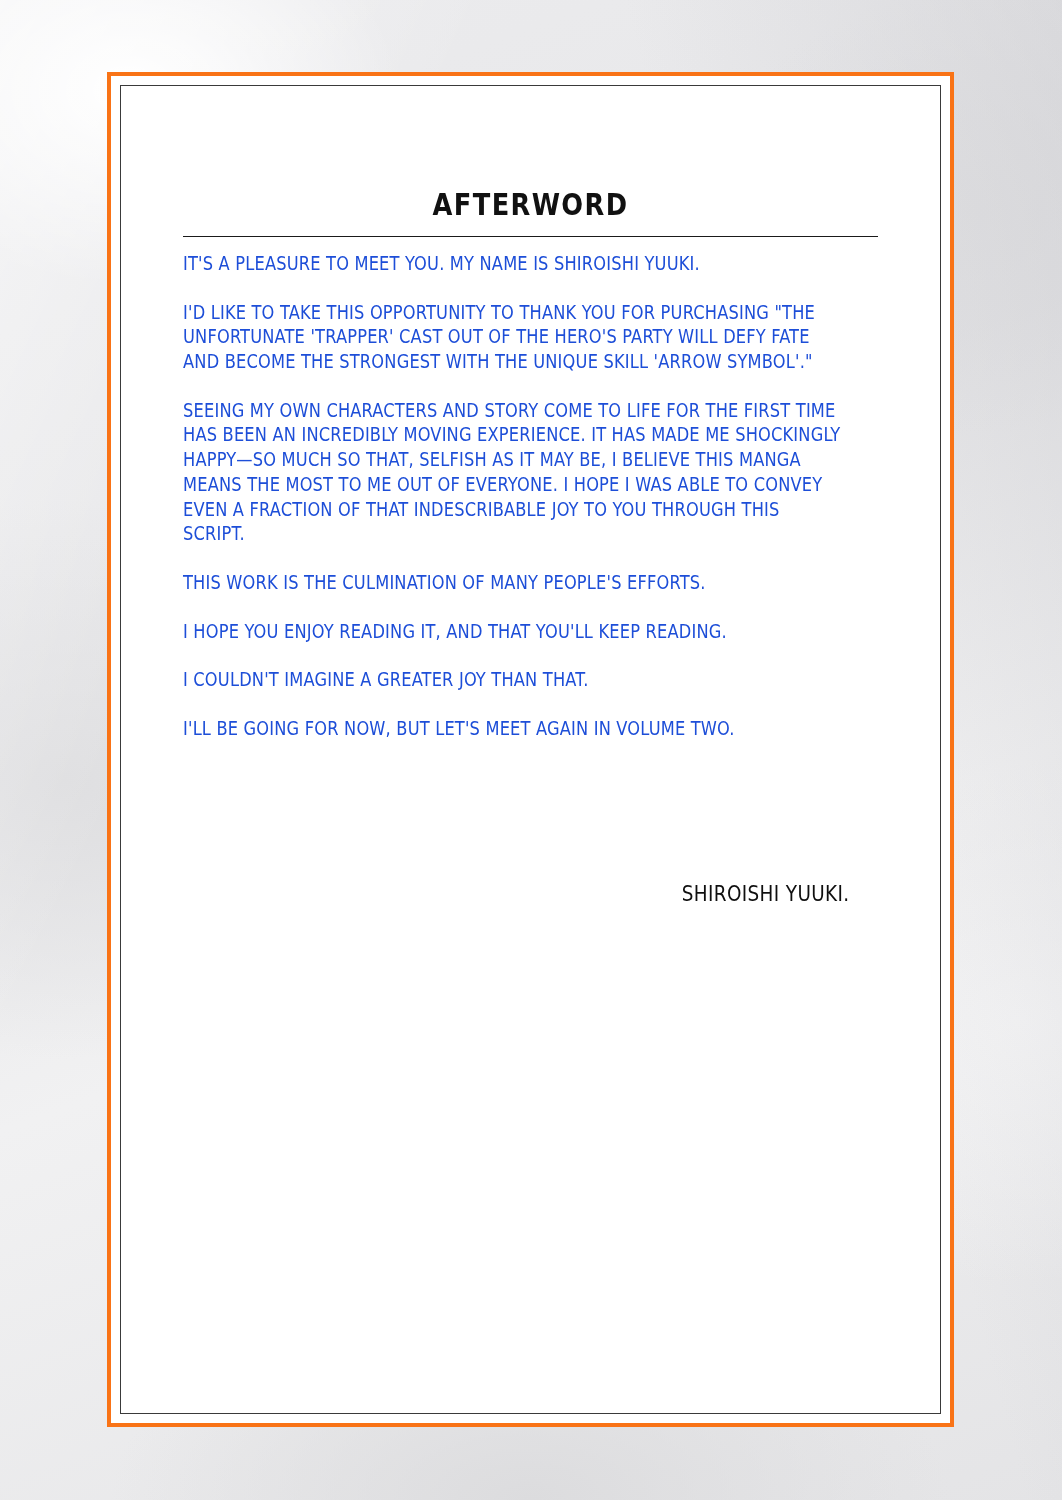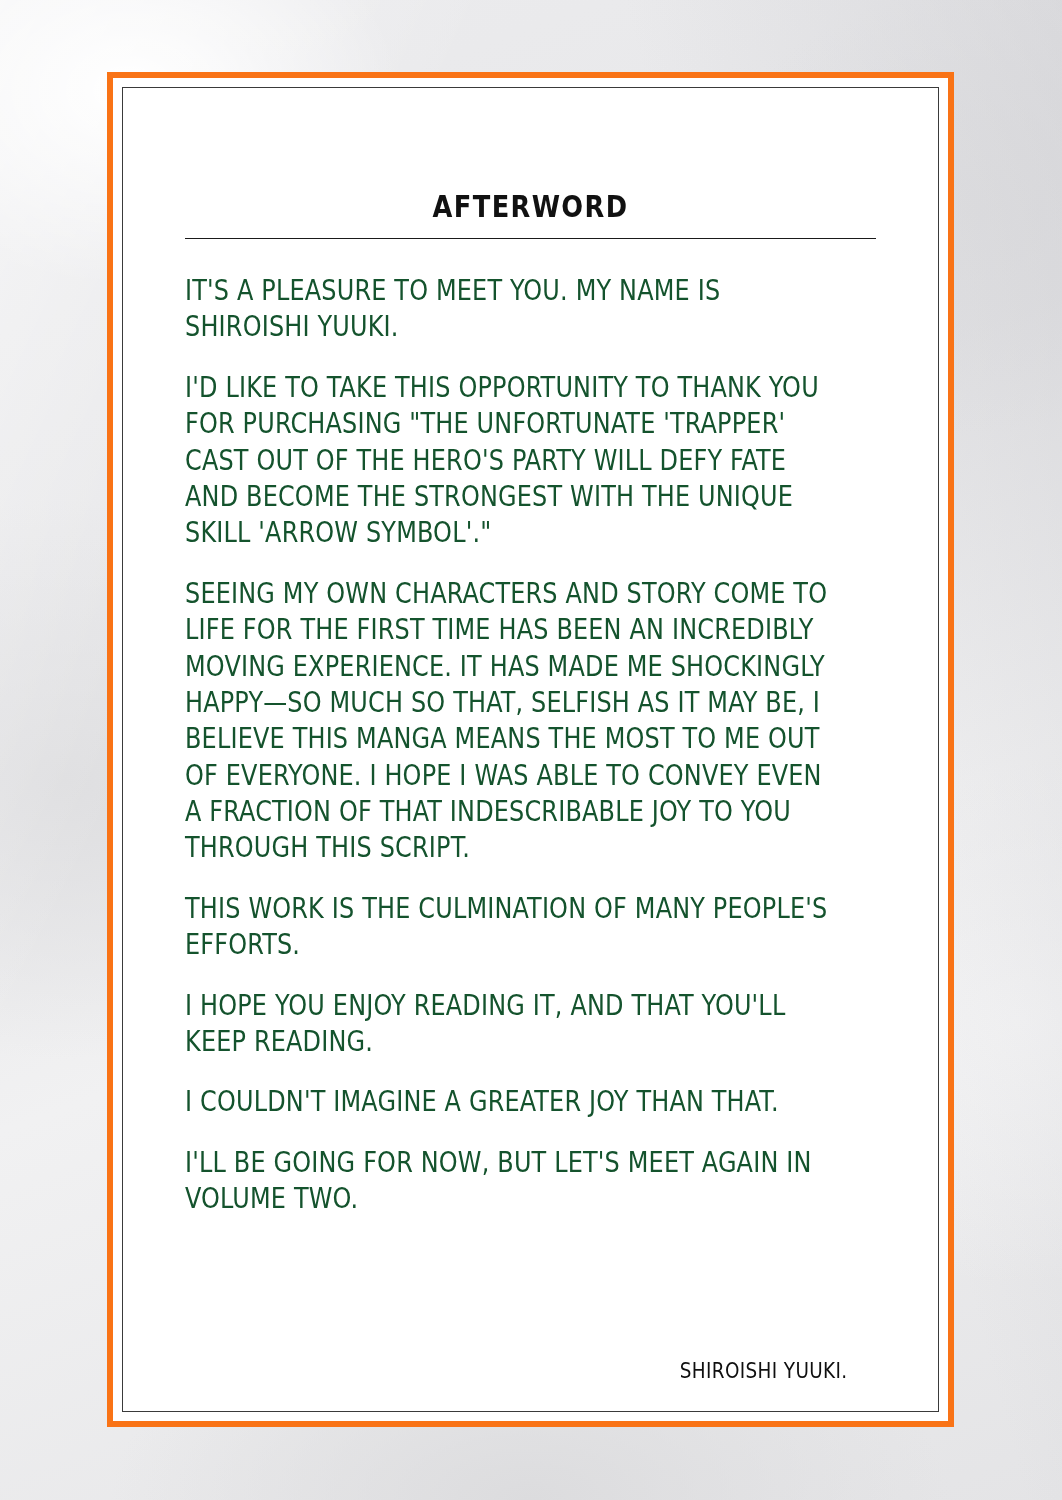--- a/index.html
+++ b/index.html
@@ -36,21 +36,21 @@
   }
 
   
   .page-frame {
     position: absolute;
     left: 107px;
     top: 72px;
     width: 847px;
     height: 1355px;
     background: #ffffff;
-    border: 6px solid #f97316;
+    border: 4px solid #f97316;
     box-sizing: border-box;
   }
   
   .page-inner {
     position: absolute;
     left: 9px;
     top: 9px;
     right: 9px;
     bottom: 9px;
     border: 1px solid #3a3a3a;
@@ -77,23 +77,23 @@
   }
 
   .title-rule {
     margin: 14px 0 0 0;
     height: 1px;
     background: #1a1a1a;
     width: 100%;
   }
 
   .body-text {
-    margin-top: 34px;
-    color: #14532d;
-    font-size: 28px;
+    margin-top: 14px;
+    color: #1d4ed8;
+    font-size: 19px;
     line-height: 1.30;
     letter-spacing: 0.2px;
     font-family: "DejaVu Sans Condensed", "Liberation Sans Narrow", "Liberation Sans", sans-serif;
   }
 
   .para {
     margin: 0 0 24px 0;
     transform: scaleX(0.95);
     transform-origin: left center;
     white-space: pre-line;

